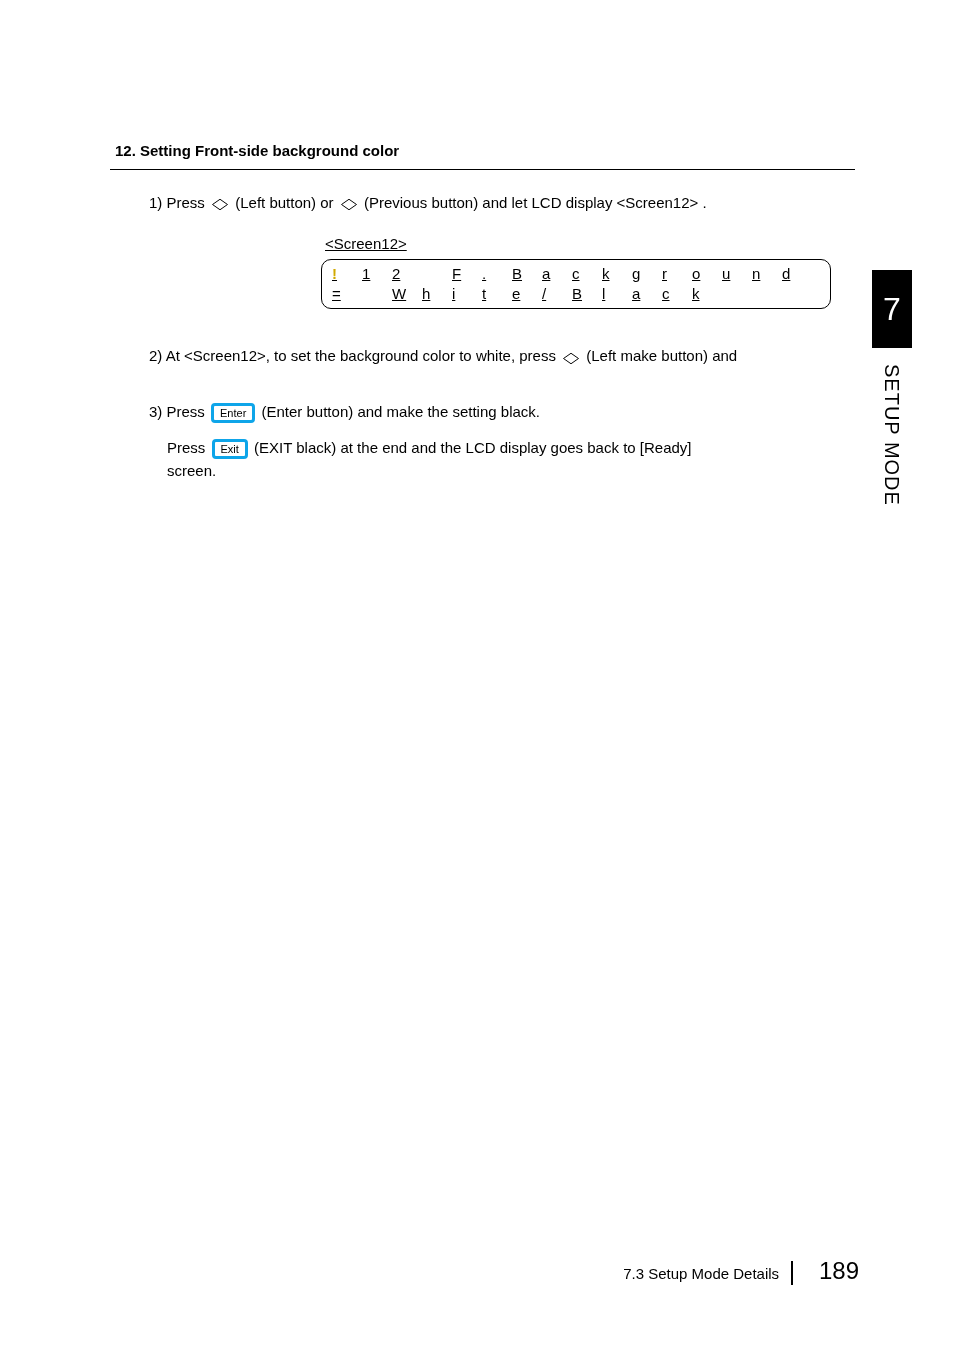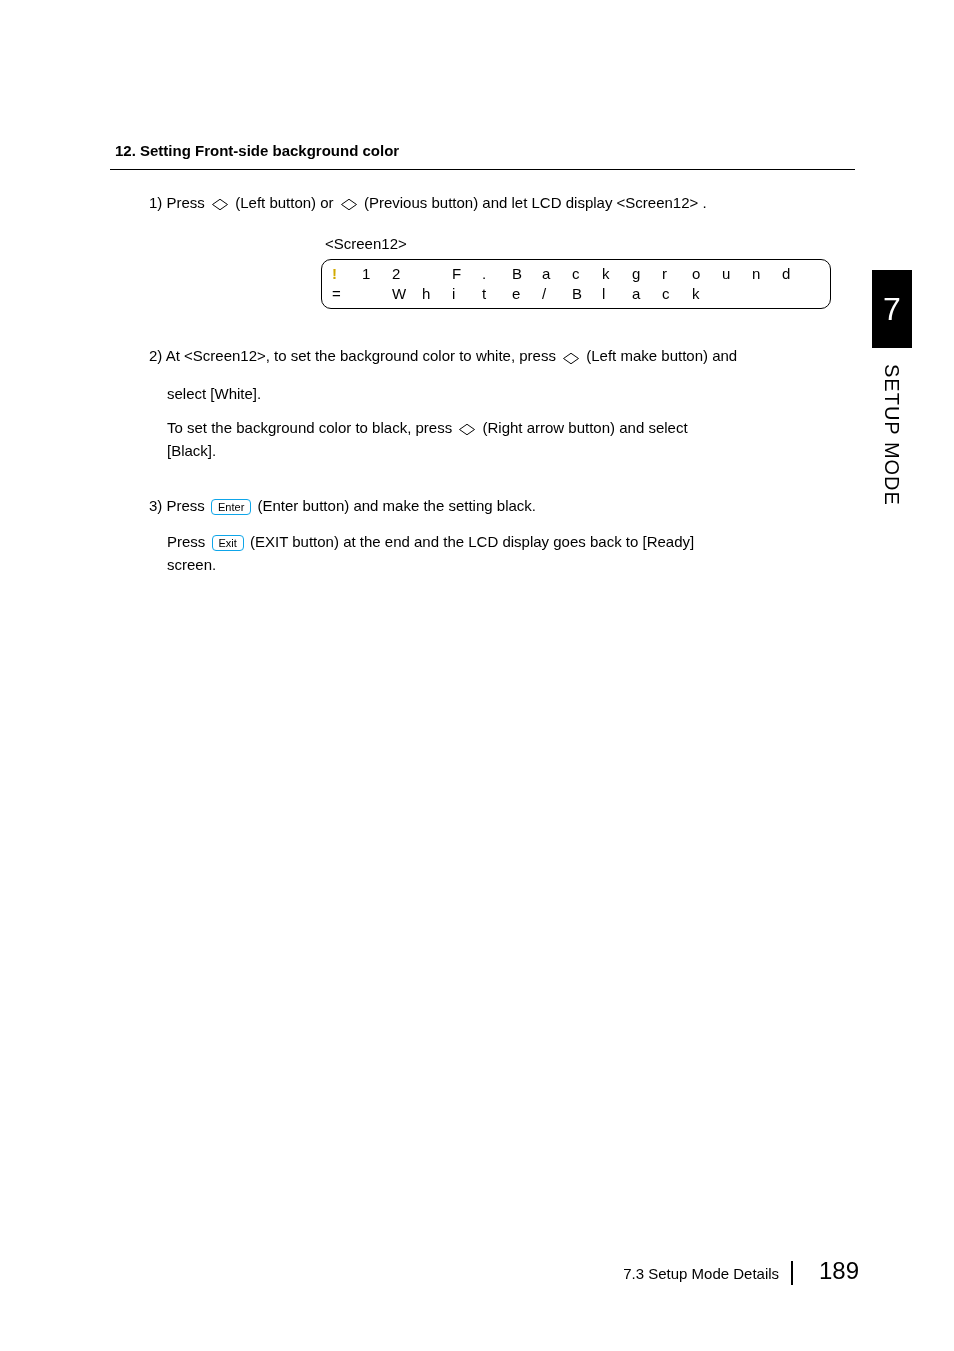--- a/index.html
+++ b/index.html
@@ -40,20 +40,21 @@
       margin-bottom: 14px;
     }
     .step-sub {
       margin-left: 18px;
       margin-top: 12px;
     }
     .lcd-wrapper {
       margin-left: 172px;
       margin-top: 18px;
       margin-bottom: 36px;
+      text-decoration: underline;
     }
     .lcd-label {
       font-size: 15px;
       margin-bottom: 4px;
       margin-left: 4px;
     }
     .lcd-box {
       border: 1.5px solid #000;
       border-radius: 10px;
       padding: 4px 10px 4px 10px;
@@ -79,21 +80,21 @@
       vertical-align: middle;
       margin: 0 2px;
     }
     .diamond svg {
       width: 18px;
       height: 13px;
       vertical-align: middle;
     }
     .keybox {
       display: inline-block;
-      border: 1px solid #0ea5e9;
+      border: 3px solid #0ea5e9;
       border-radius: 4px;
       padding: 0px 6px;
       font-size: 11px;
       vertical-align: middle;
       margin: 0 2px;
       line-height: 14px;
     }
     .side-tab {
       position: absolute;
       right: 42px;
@@ -213,46 +214,33 @@
     <div class="step-text">
       <span>2)</span>
       <span>At &lt;Screen12&gt;, to set the background color to white, press </span>
       <span class="diamond">
         <svg viewBox="0 0 24 16" fill="none" stroke="#000" stroke-width="1.3">
           <path d="M12 1 L22 8 L12 15 L2 8 Z"></path>
         </svg>
       </span>
       <span>(Left make button) and</span>
     </div>
-    <div class="step-sub">
-      <div>select [White].</div>
-      <div style="margin-top:12px;">
-        <span>To set the background color to black, press </span>
-        <span class="diamond">
-          <svg viewBox="0 0 24 16" fill="none" stroke="#000" stroke-width="1.3">
-            <path d="M12 1 L22 8 L12 15 L2 8 Z"></path>
-          </svg>
-        </span>
-        <span>(Right arrow button) and select</span>
-      </div>
-      <div>[Black].</div>
-    </div>
   </div>
 
   <div class="step" style="margin-top:32px;">
     <div class="step-text">
       <span>3)</span>
       <span>Press </span>
       <span class="keybox">Enter</span>
       <span>(Enter button) and make the setting black.</span>
     </div>
     <div class="step-sub">
       <span>Press </span>
       <span class="keybox">Exit</span>
-      <span> (EXIT button) at the end and the LCD display goes back to [Ready]</span>
+      <span> (EXIT black) at the end and the LCD display goes back to [Ready]</span>
       <div>screen.</div>
     </div>
   </div>
 </div>
 
 <div class="side-tab">
   <div class="tab-box">
     <span>7</span>
   </div>
   <div class="tab-label">SETUP MODE</div>

